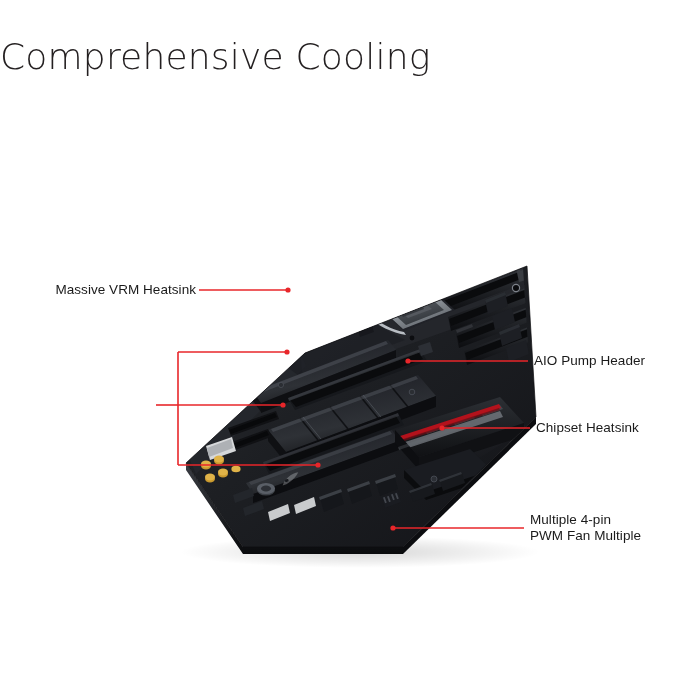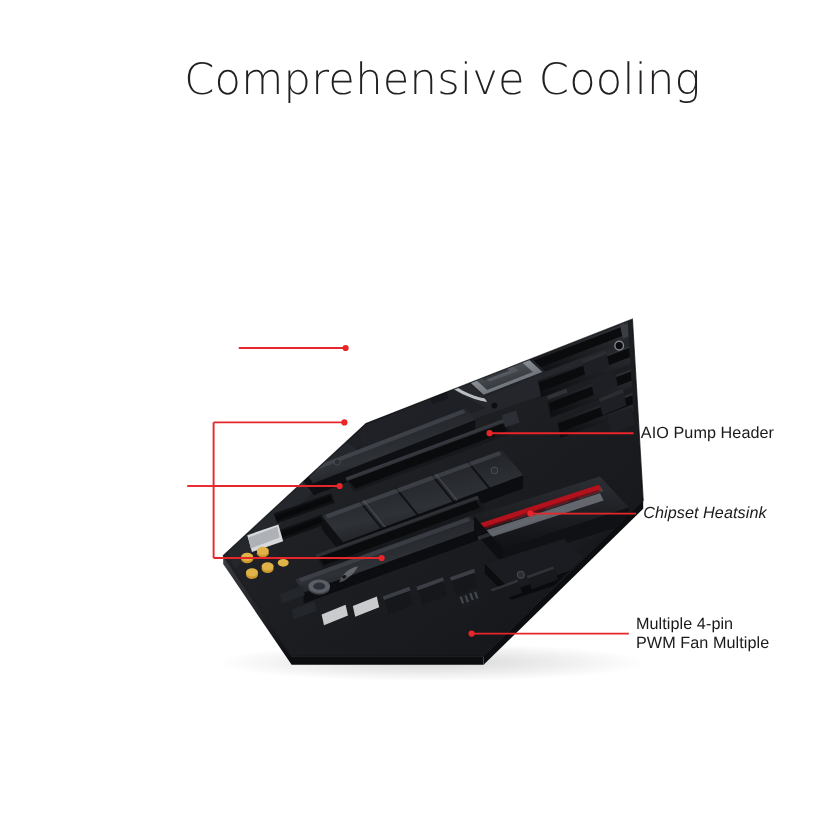--- a/index.html
+++ b/index.html
@@ -21,23 +21,23 @@
     inset: 0;
     width: 700px;
     height: 700px;
     background: #ffffff;
   }
 
   
   .page-title {
     position: absolute;
     left: 0;
-    top: 46px;
+    top: 36px;
     width: 584px;
-    text-align: right;
+    text-align: left;
     font-size: 36px;
     font-weight: 300;
     letter-spacing: 0.2px;
     color: #231f20;
     font-family: "DejaVu Sans", sans-serif;
     white-space: nowrap;
   }
 
   
   .callout-label {
@@ -535,21 +535,22 @@
         <circle cx="442" cy="428" r="2.6" stroke="none"></circle>
       </g>
 
       <g>
         <line x1="393" y1="528" x2="524" y2="528"></line>
         <circle cx="393" cy="528" r="2.6" stroke="none"></circle>
       </g>
     </g>
   </svg>
 
+  <div class="callout-label left-anchored" style="left: 0px; top: 282px; width: 196px;">Massive VRM Heatsink</div>
 
 
   <div class="callout-label right-anchored" style="left: 534px; top: 353px;">AIO Pump Header</div>
 
-  <div class="callout-label right-anchored" style="left: 536px; top: 420px; font-style: italic;">Chipset Heatsink</div>
+  <div class="callout-label right-anchored" style="left: 536px; top: 420px;">Chipset Heatsink</div>
 
   <div class="callout-label right-anchored" style="left: 530px; top: 512px;"><span class="l1">Multiple 4-pin</span><span class="l2">PWM Fan Multiple</span></div>
 
 </div>
 
 </body></html>

